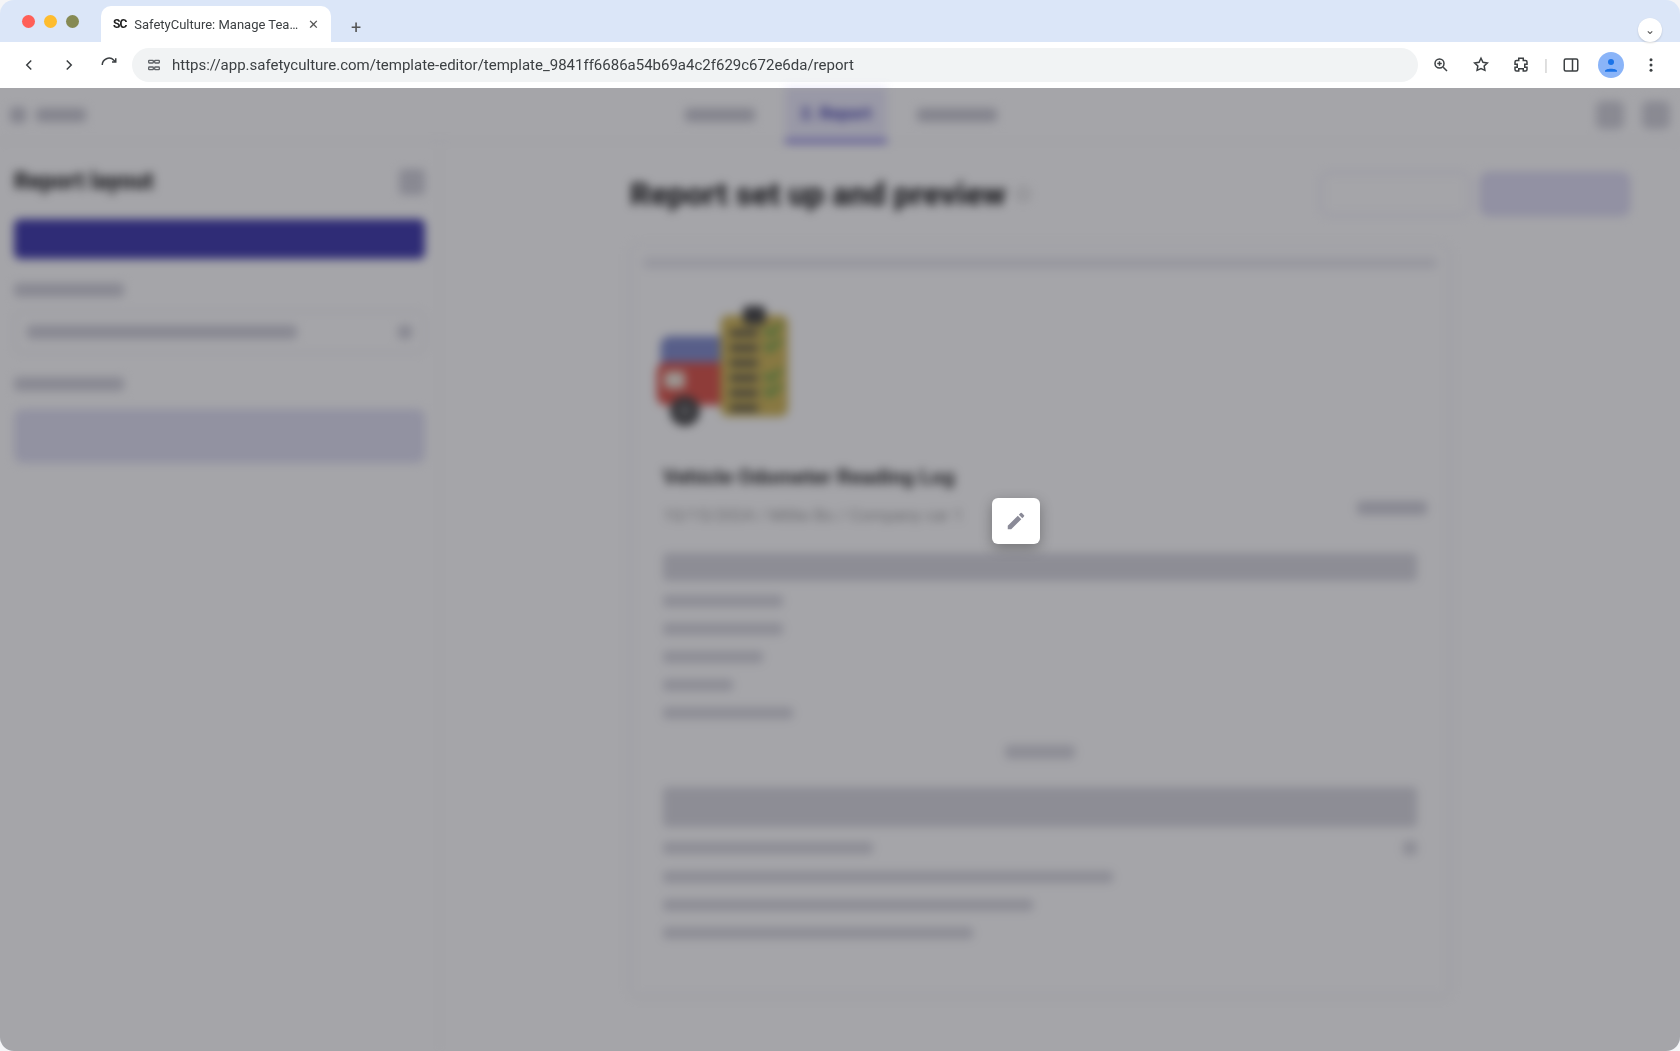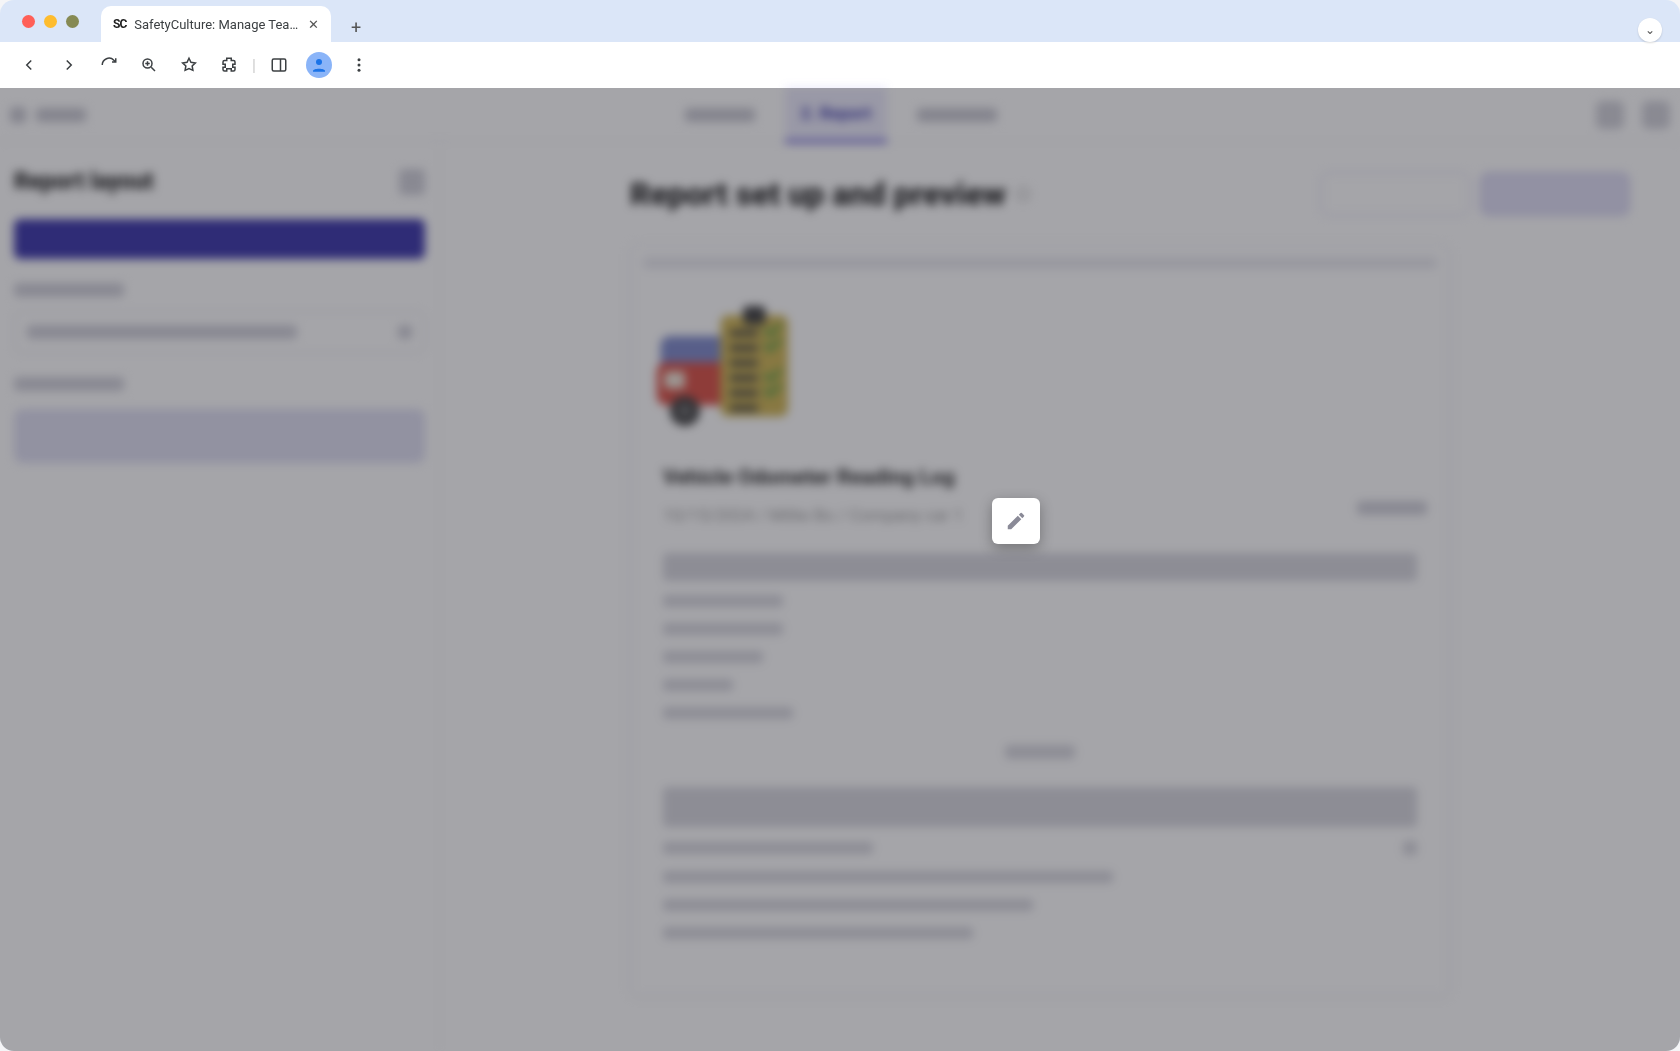--- a/index.html
+++ b/index.html
@@ -124,20 +124,31 @@
     </div>
     <div class="tbtn">
       <svg viewBox="0 0 24 24" fill="none" stroke="currentColor" stroke-width="2">
           <path d="M9 18l6-6-6-6"></path>
         </svg>
     </div>
     <div class="tbtn">
       <svg viewBox="0 0 24 24" fill="none" stroke="currentColor" stroke-width="2">
           <path d="M3 12a9 9 0 0 1 15.5-6.3L21 8M21 3v5h-5"></path>
         </svg>
+    </div>
+    <div class="addr">
+      <span class="addr-icon">
+        <svg width="16" height="16" viewBox="0 0 24 24" fill="none" stroke="currentColor" stroke-width="2">
+            <rect x="4" y="5" width="7" height="4" rx="1"></rect>
+            <rect x="13" y="5" width="7" height="4" rx="1"></rect>
+            <rect x="4" y="15" width="7" height="4" rx="1"></rect>
+            <rect x="13" y="15" width="7" height="4" rx="1"></rect>
+          </svg>
+      </span>
+      <span class="addr-text">https://app.safetyculture.com/template-editor/template_9841ff6686a54b69a4c2f629c672e6da/report</span>
     </div>
     <div class="toolbar-right">
       <div class="tbtn">
         <svg viewBox="0 0 24 24" fill="none" stroke="currentColor" stroke-width="2">
             <circle cx="10" cy="10" r="6"></circle>
             <line x1="15" y1="15" x2="20" y2="20"></line>
             <line x1="7" y1="10" x2="13" y2="10"></line>
             <line x1="10" y1="7" x2="10" y2="13"></line>
           </svg>
       </div>

